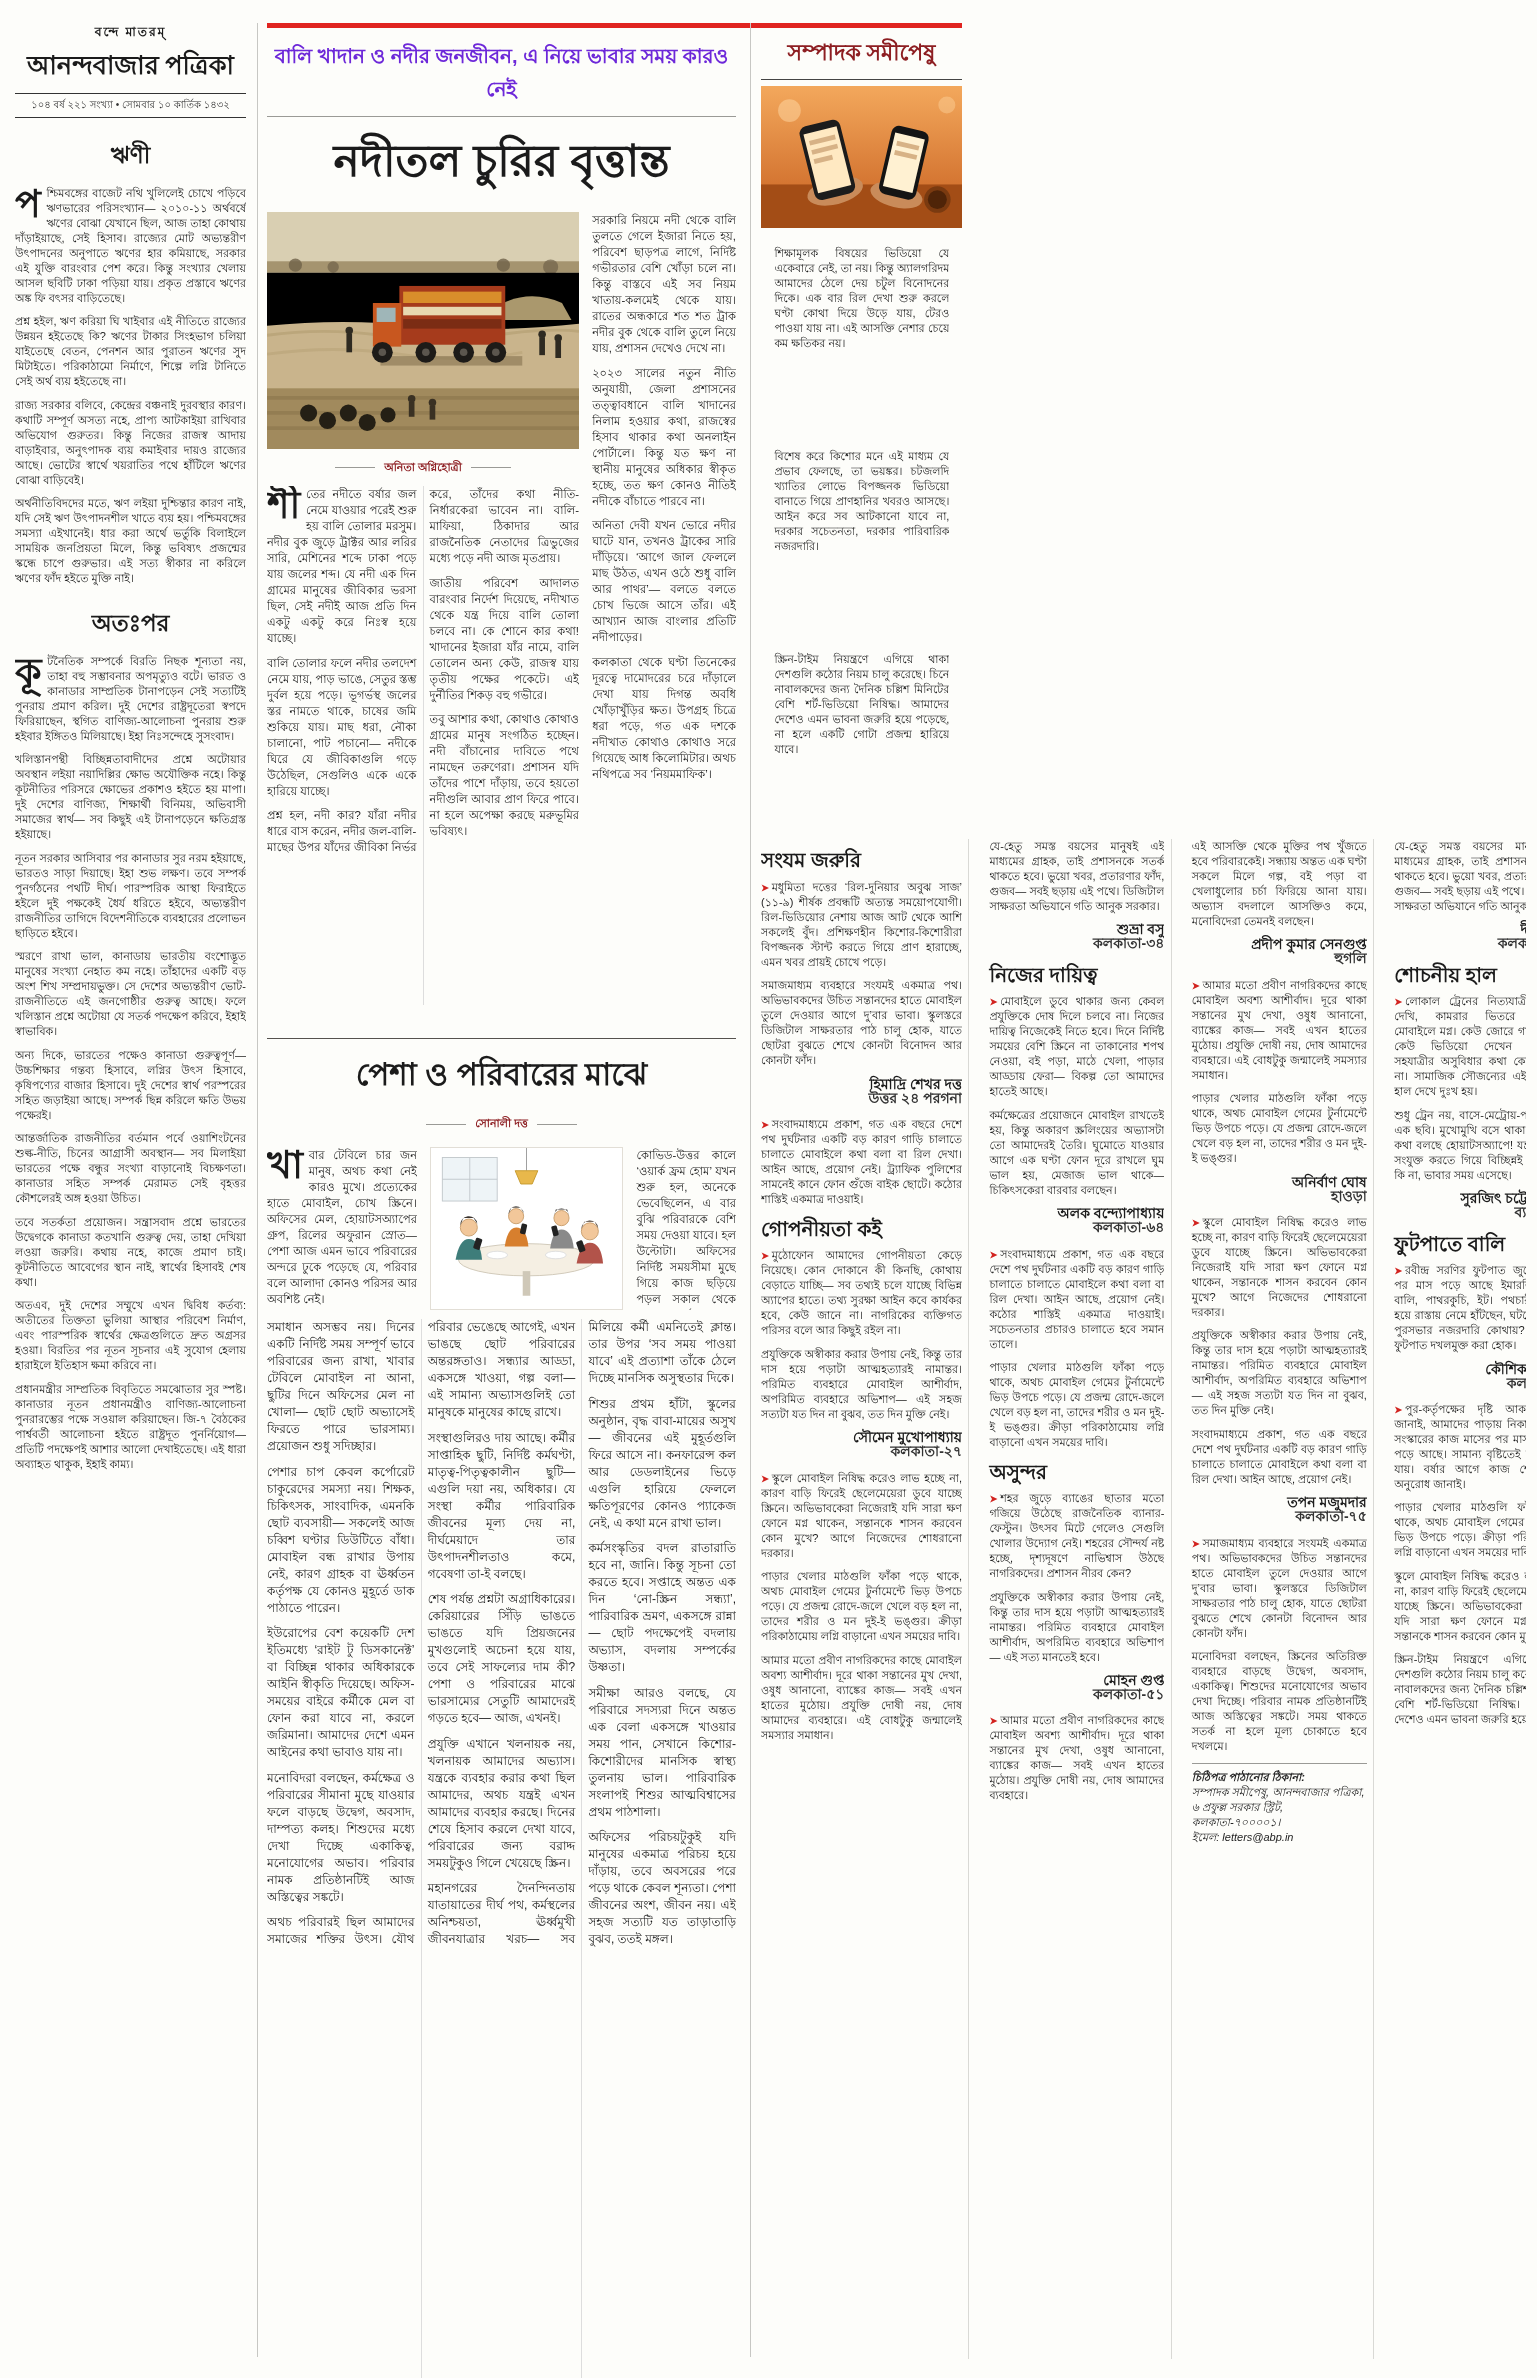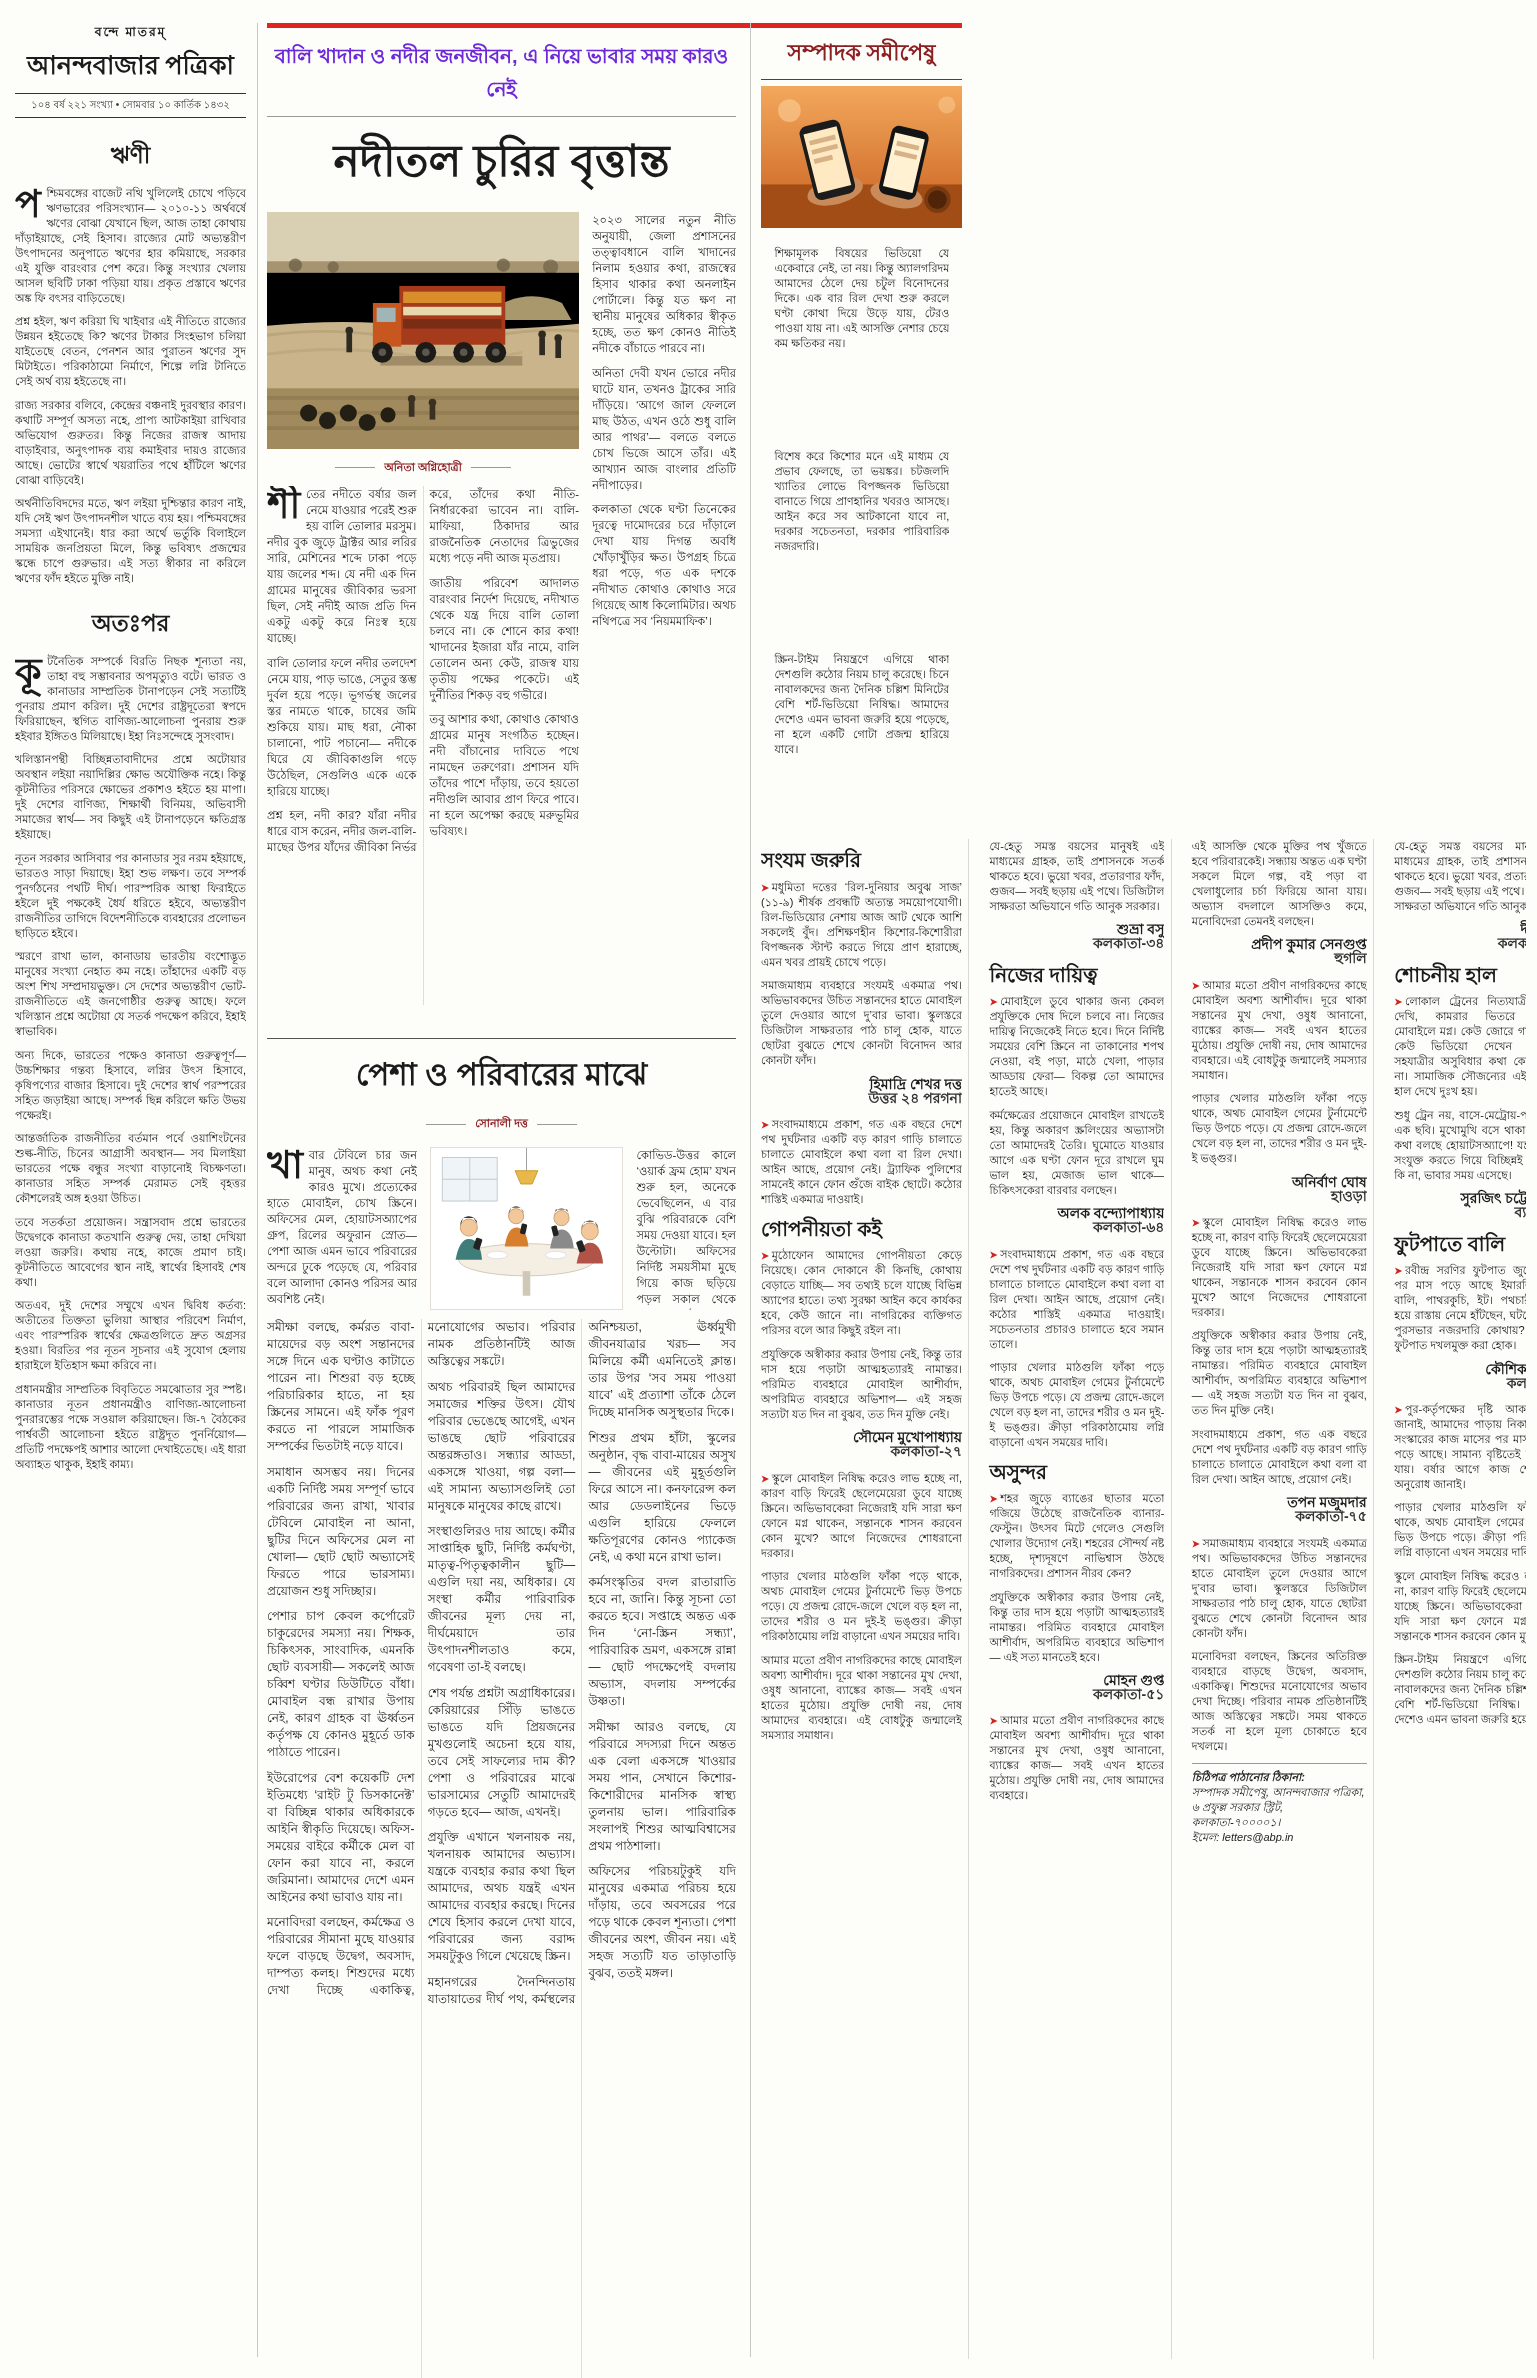--- a/index.html
+++ b/index.html
@@ -168,20 +168,21 @@
         <div class="byline">অনিতা অগ্নিহোত্রী</div>
         <div class="a1-cols">
           <p class="bt"><span class="dc">শী</span><span>তের নদীতে বর্ষার জল নেমে যাওয়ার পরেই শুরু হয় বালি তোলার মরসুম। নদীর বুক জুড়ে ট্রাক্টর আর লরির সারি, মেশিনের শব্দে ঢাকা পড়ে যায় জলের শব্দ। যে নদী এক দিন গ্রামের মানুষের জীবিকার ভরসা ছিল, সেই নদীই আজ প্রতি দিন একটু একটু করে নিঃস্ব হয়ে যাচ্ছে।</span></p>
           <p class="bt">বালি তোলার ফলে নদীর তলদেশ নেমে যায়, পাড় ভাঙে, সেতুর স্তম্ভ দুর্বল হয়ে পড়ে। ভূগর্ভস্থ জলের স্তর নামতে থাকে, চাষের জমি শুকিয়ে যায়। মাছ ধরা, নৌকা চালানো, পাট পচানো— নদীকে ঘিরে যে জীবিকাগুলি গড়ে উঠেছিল, সেগুলিও একে একে হারিয়ে যাচ্ছে।</p>
           <p class="bt">প্রশ্ন হল, নদী কার? যাঁরা নদীর ধারে বাস করেন, নদীর জল-বালি-মাছের উপর যাঁদের জীবিকা নির্ভর করে, তাঁদের কথা নীতি-নির্ধারকেরা ভাবেন না। বালি-মাফিয়া, ঠিকাদার আর রাজনৈতিক নেতাদের ত্রিভুজের মধ্যে পড়ে নদী আজ মৃতপ্রায়।</p>
           <p class="bt">জাতীয় পরিবেশ আদালত বারংবার নির্দেশ দিয়েছে, নদীখাত থেকে যন্ত্র দিয়ে বালি তোলা চলবে না। কে শোনে কার কথা! খাদানের ইজারা যাঁর নামে, বালি তোলেন অন্য কেউ, রাজস্ব যায় তৃতীয় পক্ষের পকেটে। এই দুর্নীতির শিকড় বহু গভীরে।</p>
           <p class="bt">তবু আশার কথা, কোথাও কোথাও গ্রামের মানুষ সংগঠিত হচ্ছেন। নদী বাঁচানোর দাবিতে পথে নামছেন তরুণেরা। প্রশাসন যদি তাঁদের পাশে দাঁড়ায়, তবে হয়তো নদীগুলি আবার প্রাণ ফিরে পাবে। না হলে অপেক্ষা করছে মরুভূমির ভবিষ্যৎ।</p>
         </div>
       </div>
       <div class="a1-right">
+        <p class="bt">সরকারি নিয়মে নদী থেকে বালি তুলতে গেলে ইজারা নিতে হয়, পরিবেশ ছাড়পত্র লাগে, নির্দিষ্ট গভীরতার বেশি খোঁড়া চলে না। কিন্তু বাস্তবে এই সব নিয়ম খাতায়-কলমেই থেকে যায়। রাতের অন্ধকারে শত শত ট্রাক নদীর বুক থেকে বালি তুলে নিয়ে যায়, প্রশাসন দেখেও দেখে না।</p>
         <p class="bt">২০২৩ সালের নতুন নীতি অনুযায়ী, জেলা প্রশাসনের তত্ত্বাবধানে বালি খাদানের নিলাম হওয়ার কথা, রাজস্বের হিসাব থাকার কথা অনলাইন পোর্টালে। কিন্তু যত ক্ষণ না স্থানীয় মানুষের অধিকার স্বীকৃত হচ্ছে, তত ক্ষণ কোনও নীতিই নদীকে বাঁচাতে পারবে না।</p>
         <p class="bt">অনিতা দেবী যখন ভোরে নদীর ঘাটে যান, তখনও ট্রাকের সারি দাঁড়িয়ে। ‘আগে জাল ফেললে মাছ উঠত, এখন ওঠে শুধু বালি আর পাথর’— বলতে বলতে চোখ ভিজে আসে তাঁর। এই আখ্যান আজ বাংলার প্রতিটি নদীপাড়ের।</p>
         <p class="bt">কলকাতা থেকে ঘণ্টা তিনেকের দূরত্বে দামোদরের চরে দাঁড়ালে দেখা যায় দিগন্ত অবধি খোঁড়াখুঁড়ির ক্ষত। উপগ্রহ চিত্রে ধরা পড়ে, গত এক দশকে নদীখাত কোথাও কোথাও সরে গিয়েছে আধ কিলোমিটার। অথচ নথিপত্রে সব ‘নিয়মমাফিক’।</p>
       </div>
     </div>
 
     <section class="a2">
       <h2 class="a2-head">পেশা ও পরিবারের মাঝে</h2>
       <div class="byline">সোনালী দত্ত</div>
       <div class="a2-row">
@@ -224,21 +225,20 @@
               <path d="M154 122 q4 -22 14 -22 q12 0 14 22 Z" fill="#b2534a"></path>
               <rect x="155" y="98" width="7" height="12" rx="1.5" fill="#222" transform="rotate(-20 158 104)"></rect>
             </g>
           </svg>
         </div>
         <div class="a2-colB">
           <p class="bt">কোভিড-উত্তর কালে ‘ওয়ার্ক ফ্রম হোম’ যখন শুরু হল, অনেকে ভেবেছিলেন, এ বার বুঝি পরিবারকে বেশি সময় দেওয়া যাবে। হল উল্টোটা। অফিসের নির্দিষ্ট সময়সীমা মুছে গিয়ে কাজ ছড়িয়ে পড়ল সকাল থেকে মাঝরাত পর্যন্ত।</p>
         </div>
       </div>
       <div class="a2-cols">
-        <p class="bt">সমীক্ষা বলছে, কর্মরত বাবা-মায়েদের বড় অংশ সন্তানদের সঙ্গে দিনে এক ঘণ্টাও কাটাতে পারেন না। শিশুরা বড় হচ্ছে পরিচারিকার হাতে, না হয় স্ক্রিনের সামনে। এই ফাঁক পূরণ করতে না পারলে সামাজিক সম্পর্কের ভিতটাই নড়ে যাবে।</p>
         <p class="bt">সমাধান অসম্ভব নয়। দিনের একটি নির্দিষ্ট সময় সম্পূর্ণ ভাবে পরিবারের জন্য রাখা, খাবার টেবিলে মোবাইল না আনা, ছুটির দিনে অফিসের মেল না খোলা— ছোট ছোট অভ্যাসেই ফিরতে পারে ভারসাম্য। প্রয়োজন শুধু সদিচ্ছার।</p>
         <p class="bt">পেশার চাপ কেবল কর্পোরেট চাকুরেদের সমস্যা নয়। শিক্ষক, চিকিৎসক, সাংবাদিক, এমনকি ছোট ব্যবসায়ী— সকলেই আজ চব্বিশ ঘণ্টার ডিউটিতে বাঁধা। মোবাইল বন্ধ রাখার উপায় নেই, কারণ গ্রাহক বা ঊর্ধ্বতন কর্তৃপক্ষ যে কোনও মুহূর্তে ডাক পাঠাতে পারেন।</p>
         <p class="bt">ইউরোপের বেশ কয়েকটি দেশ ইতিমধ্যে ‘রাইট টু ডিসকানেক্ট’ বা বিচ্ছিন্ন থাকার অধিকারকে আইনি স্বীকৃতি দিয়েছে। অফিস-সময়ের বাইরে কর্মীকে মেল বা ফোন করা যাবে না, করলে জরিমানা। আমাদের দেশে এমন আইনের কথা ভাবাও যায় না।</p>
         <p class="bt">মনোবিদরা বলছেন, কর্মক্ষেত্র ও পরিবারের সীমানা মুছে যাওয়ার ফলে বাড়ছে উদ্বেগ, অবসাদ, দাম্পত্য কলহ। শিশুদের মধ্যে দেখা দিচ্ছে একাকিত্ব, মনোযোগের অভাব। পরিবার নামক প্রতিষ্ঠানটিই আজ অস্তিত্বের সঙ্কটে।</p>
         <p class="bt">অথচ পরিবারই ছিল আমাদের সমাজের শক্তির উৎস। যৌথ পরিবার ভেঙেছে আগেই, এখন ভাঙছে ছোট পরিবারের অন্তরঙ্গতাও। সন্ধ্যার আড্ডা, একসঙ্গে খাওয়া, গল্প বলা— এই সামান্য অভ্যাসগুলিই তো মানুষকে মানুষের কাছে রাখে।</p>
         <p class="bt">সংস্থাগুলিরও দায় আছে। কর্মীর সাপ্তাহিক ছুটি, নির্দিষ্ট কর্মঘণ্টা, মাতৃত্ব-পিতৃত্বকালীন ছুটি— এগুলি দয়া নয়, অধিকার। যে সংস্থা কর্মীর পারিবারিক জীবনের মূল্য দেয় না, দীর্ঘমেয়াদে তার উৎপাদনশীলতাও কমে, গবেষণা তা-ই বলছে।</p>
         <p class="bt">শেষ পর্যন্ত প্রশ্নটা অগ্রাধিকারের। কেরিয়ারের সিঁড়ি ভাঙতে ভাঙতে যদি প্রিয়জনের মুখগুলোই অচেনা হয়ে যায়, তবে সেই সাফল্যের দাম কী? পেশা ও পরিবারের মাঝে ভারসাম্যের সেতুটি আমাদেরই গড়তে হবে— আজ, এখনই।</p>
         <p class="bt">প্রযুক্তি এখানে খলনায়ক নয়, খলনায়ক আমাদের অভ্যাস। যন্ত্রকে ব্যবহার করার কথা ছিল আমাদের, অথচ যন্ত্রই এখন আমাদের ব্যবহার করছে। দিনের শেষে হিসাব করলে দেখা যাবে, পরিবারের জন্য বরাদ্দ সময়টুকুও গিলে খেয়েছে স্ক্রিন।</p>
         <p class="bt">মহানগরের দৈনন্দিনতায় যাতায়াতের দীর্ঘ পথ, কর্মস্থলের অনিশ্চয়তা, ঊর্ধ্বমুখী জীবনযাত্রার খরচ— সব মিলিয়ে কর্মী এমনিতেই ক্লান্ত। তার উপর ‘সব সময় পাওয়া যাবে’ এই প্রত্যাশা তাঁকে ঠেলে দিচ্ছে মানসিক অসুস্থতার দিকে।</p>
         <p class="bt">শিশুর প্রথম হাঁটা, স্কুলের অনুষ্ঠান, বৃদ্ধ বাবা-মায়ের অসুখ— জীবনের এই মুহূর্তগুলি ফিরে আসে না। কনফারেন্স কল আর ডেডলাইনের ভিড়ে এগুলি হারিয়ে ফেললে ক্ষতিপূরণের কোনও প্যাকেজ নেই, এ কথা মনে রাখা ভাল।</p>

